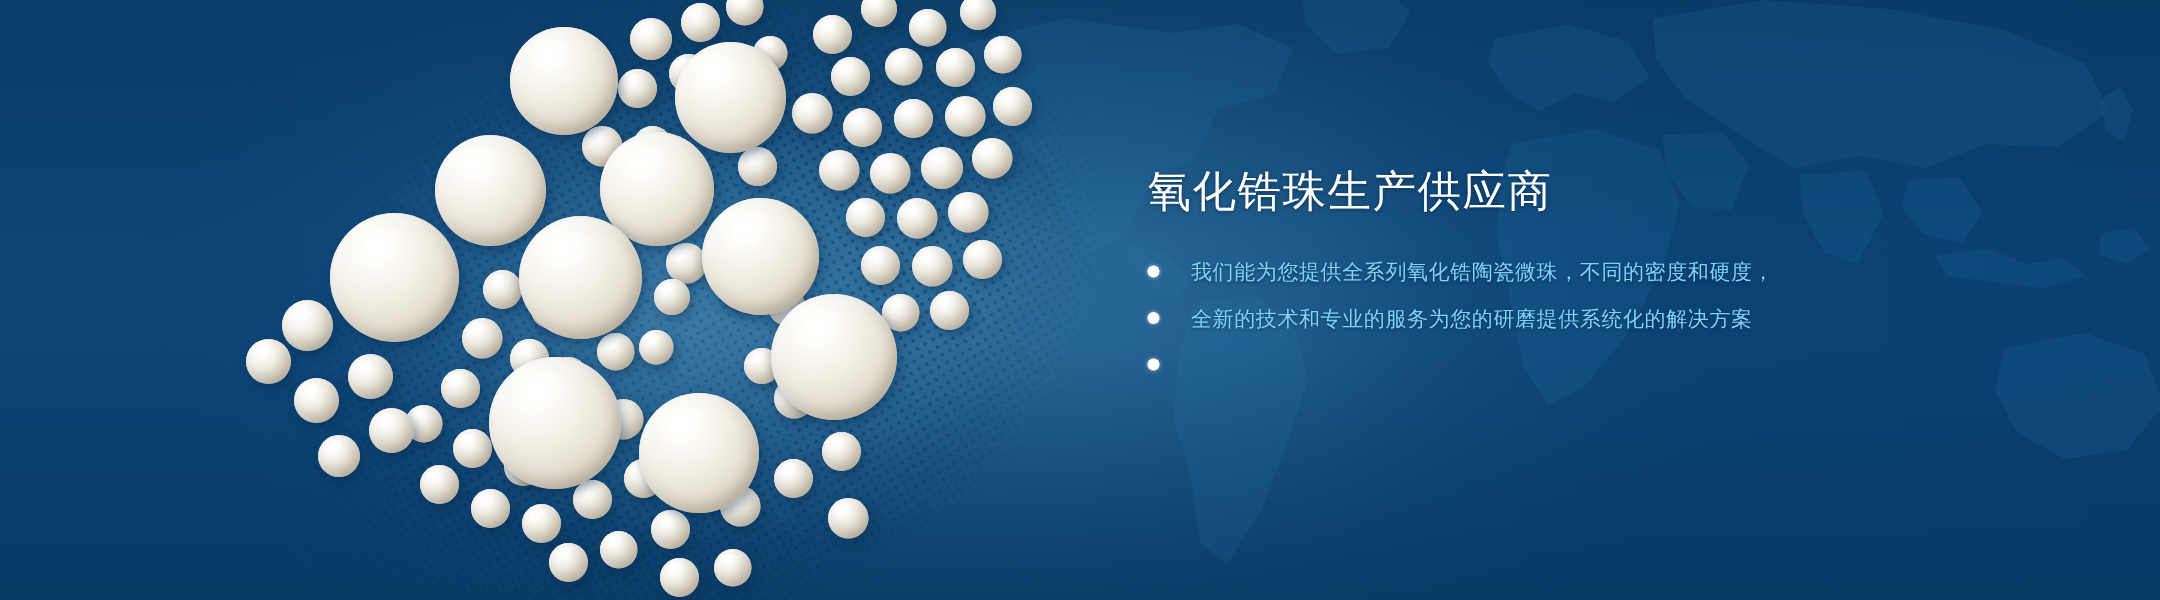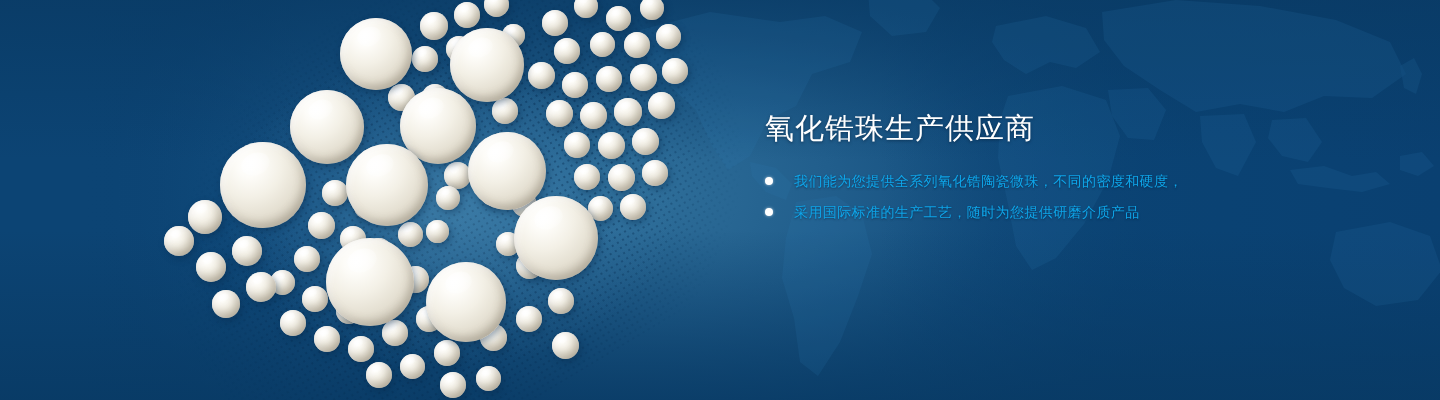--- a/index.html
+++ b/index.html
@@ -123,21 +123,21 @@
   }
   .bullets {
     list-style: none;
     margin: 22px 0 0 0;
     padding: 0;
   }
   .bullet-row {
     position: relative;
     padding-left: 29px;
     margin-bottom: 9px;
-    color: #0ea5e9;
+    color: #7dd3fc;
     font-size: 14px;
     line-height: 22px;
     letter-spacing: 0.4px;
     text-shadow: 0 1px 2px rgba(2,26,50,0.5);
   }
   .bullet-row:last-child { margin-bottom: 0; }
   .dot {
     position: absolute;
     left: 0; top: 7px;
     width: 8px; height: 8px;
@@ -295,22 +295,25 @@
   <div class="copy">
     <h1 class="headline">氧化锆珠生产供应商</h1>
 
     <ul class="bullets">
 
       <li class="bullet-row">
         <span class="dot"></span>
         <span>我们能为您提供全系列氧化锆陶瓷微珠，不同的密度和硬度，</span>
       </li>
 
-
       <li class="bullet-row">
         <span class="dot"></span>
-        <span>采用国际标准的生产工艺，随时为您提供研磨介质产品</span>
+        <span>全新的技术和专业的服务为您的研磨提供系统化的解决方案</span>
+      </li>
+
+      <li class="bullet-row">
+        <span class="dot"></span>
       </li>
 
     </ul>
   </div>
 
 </div>
 
 </body></html>

